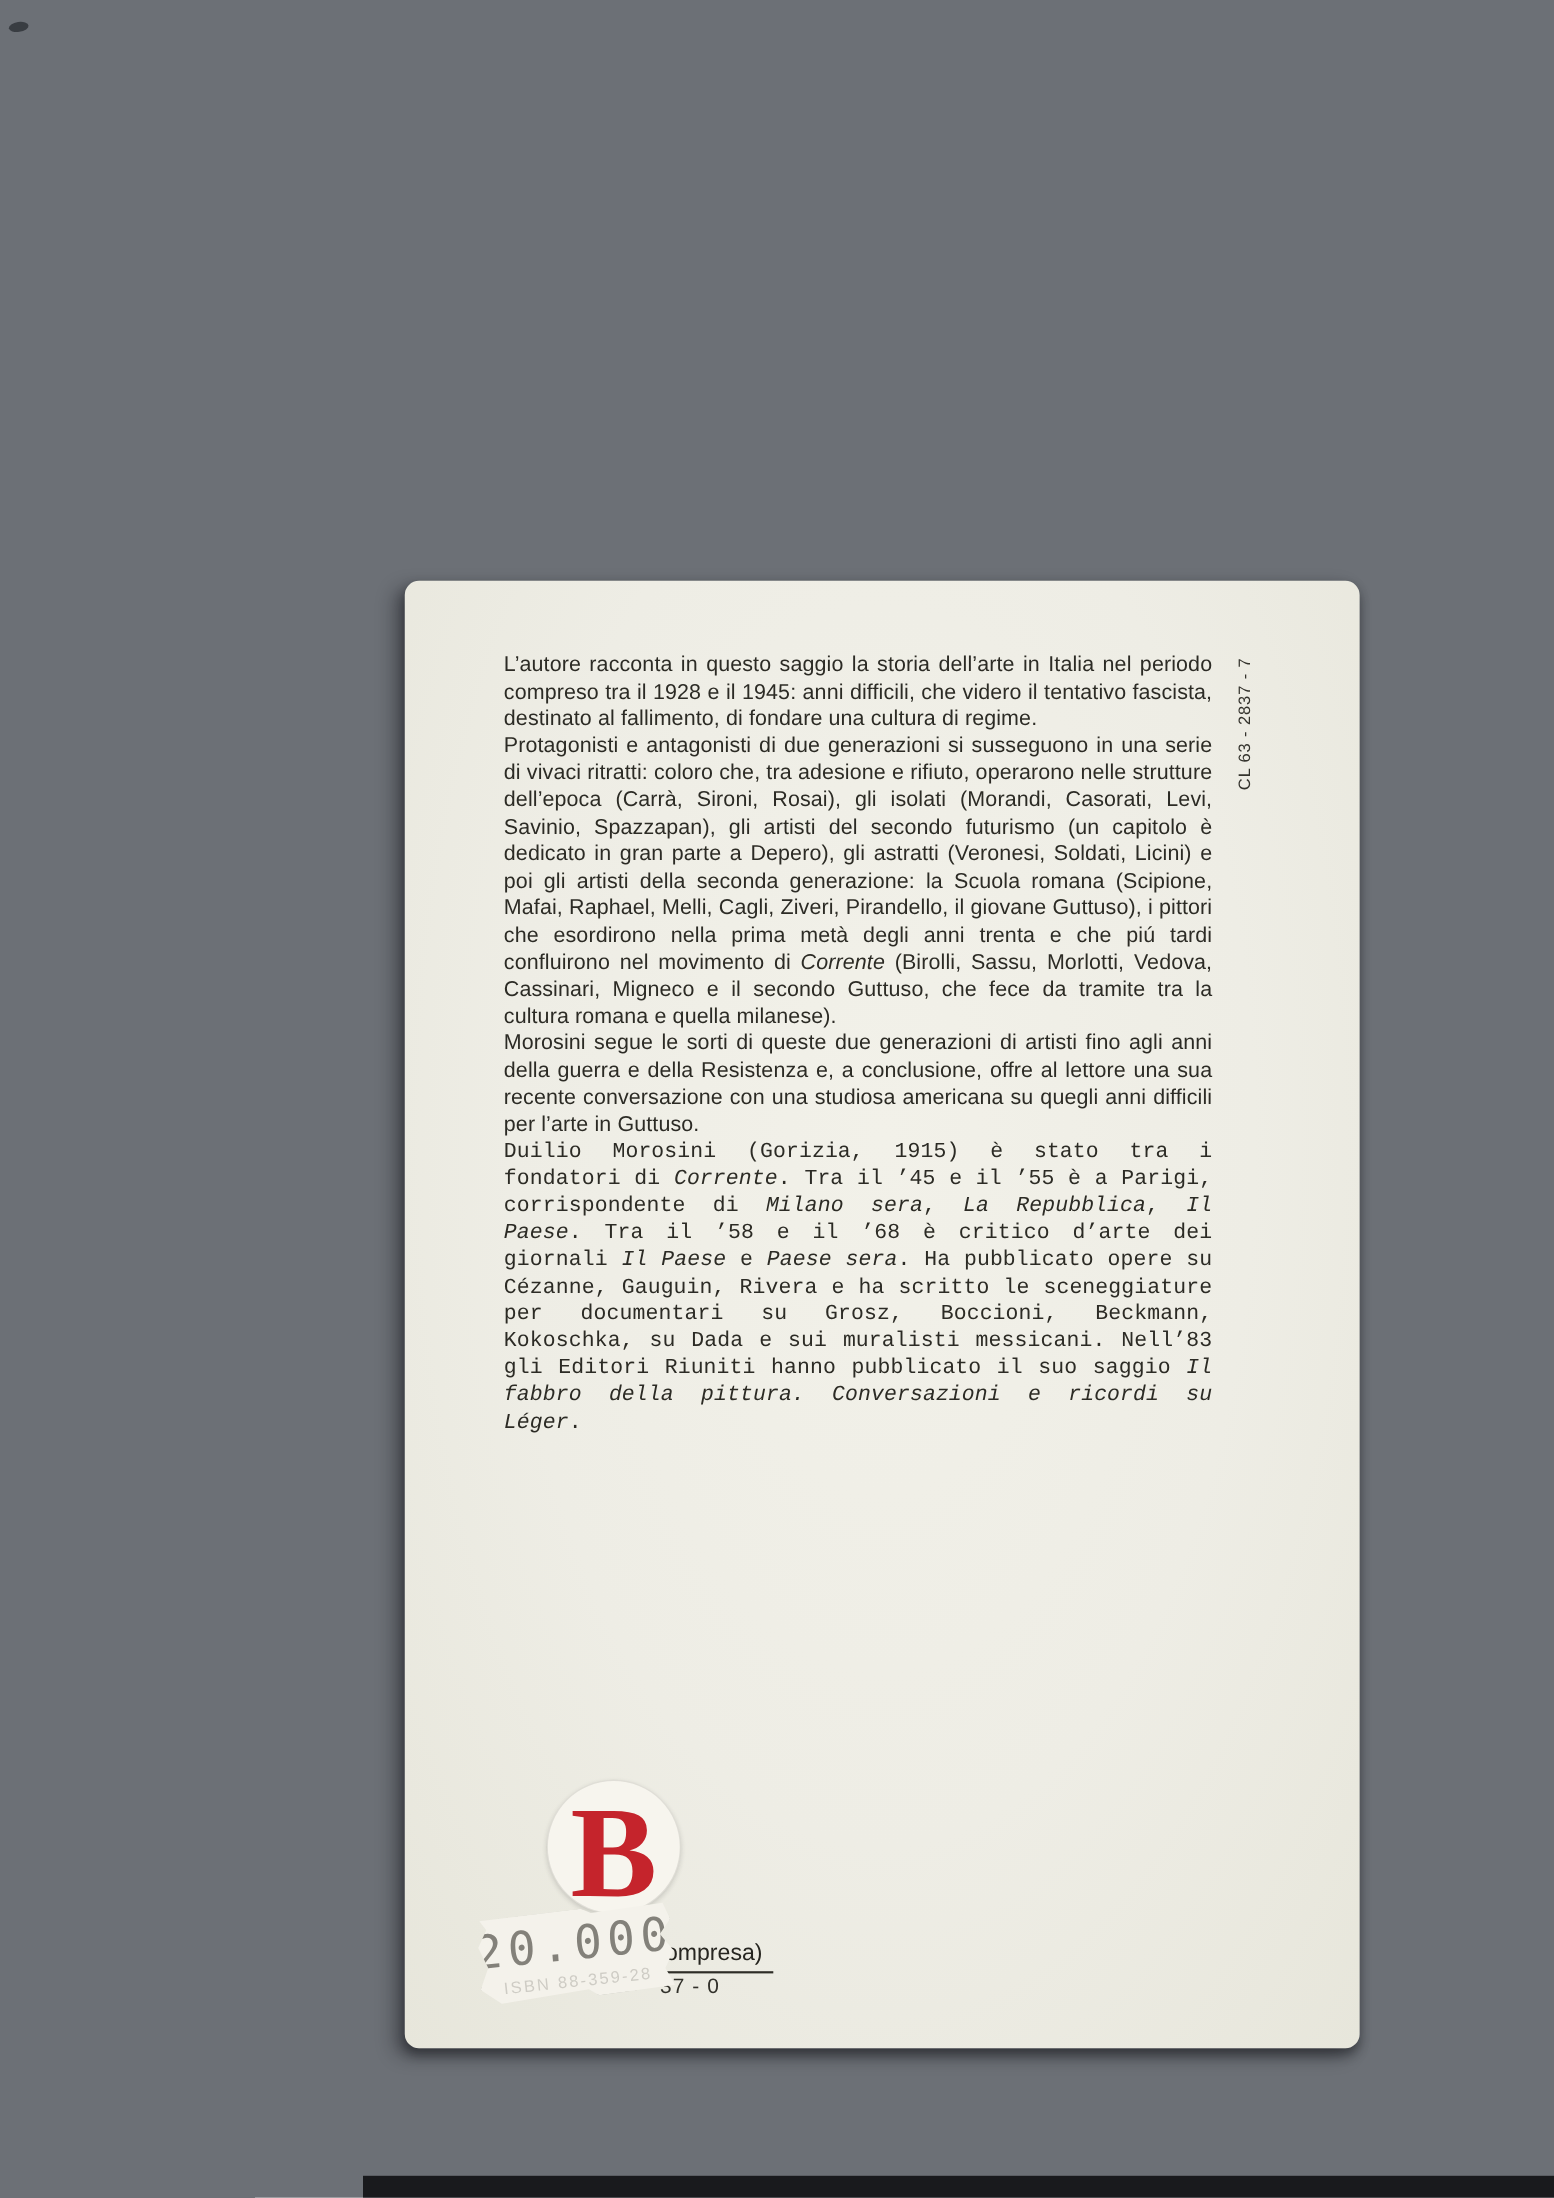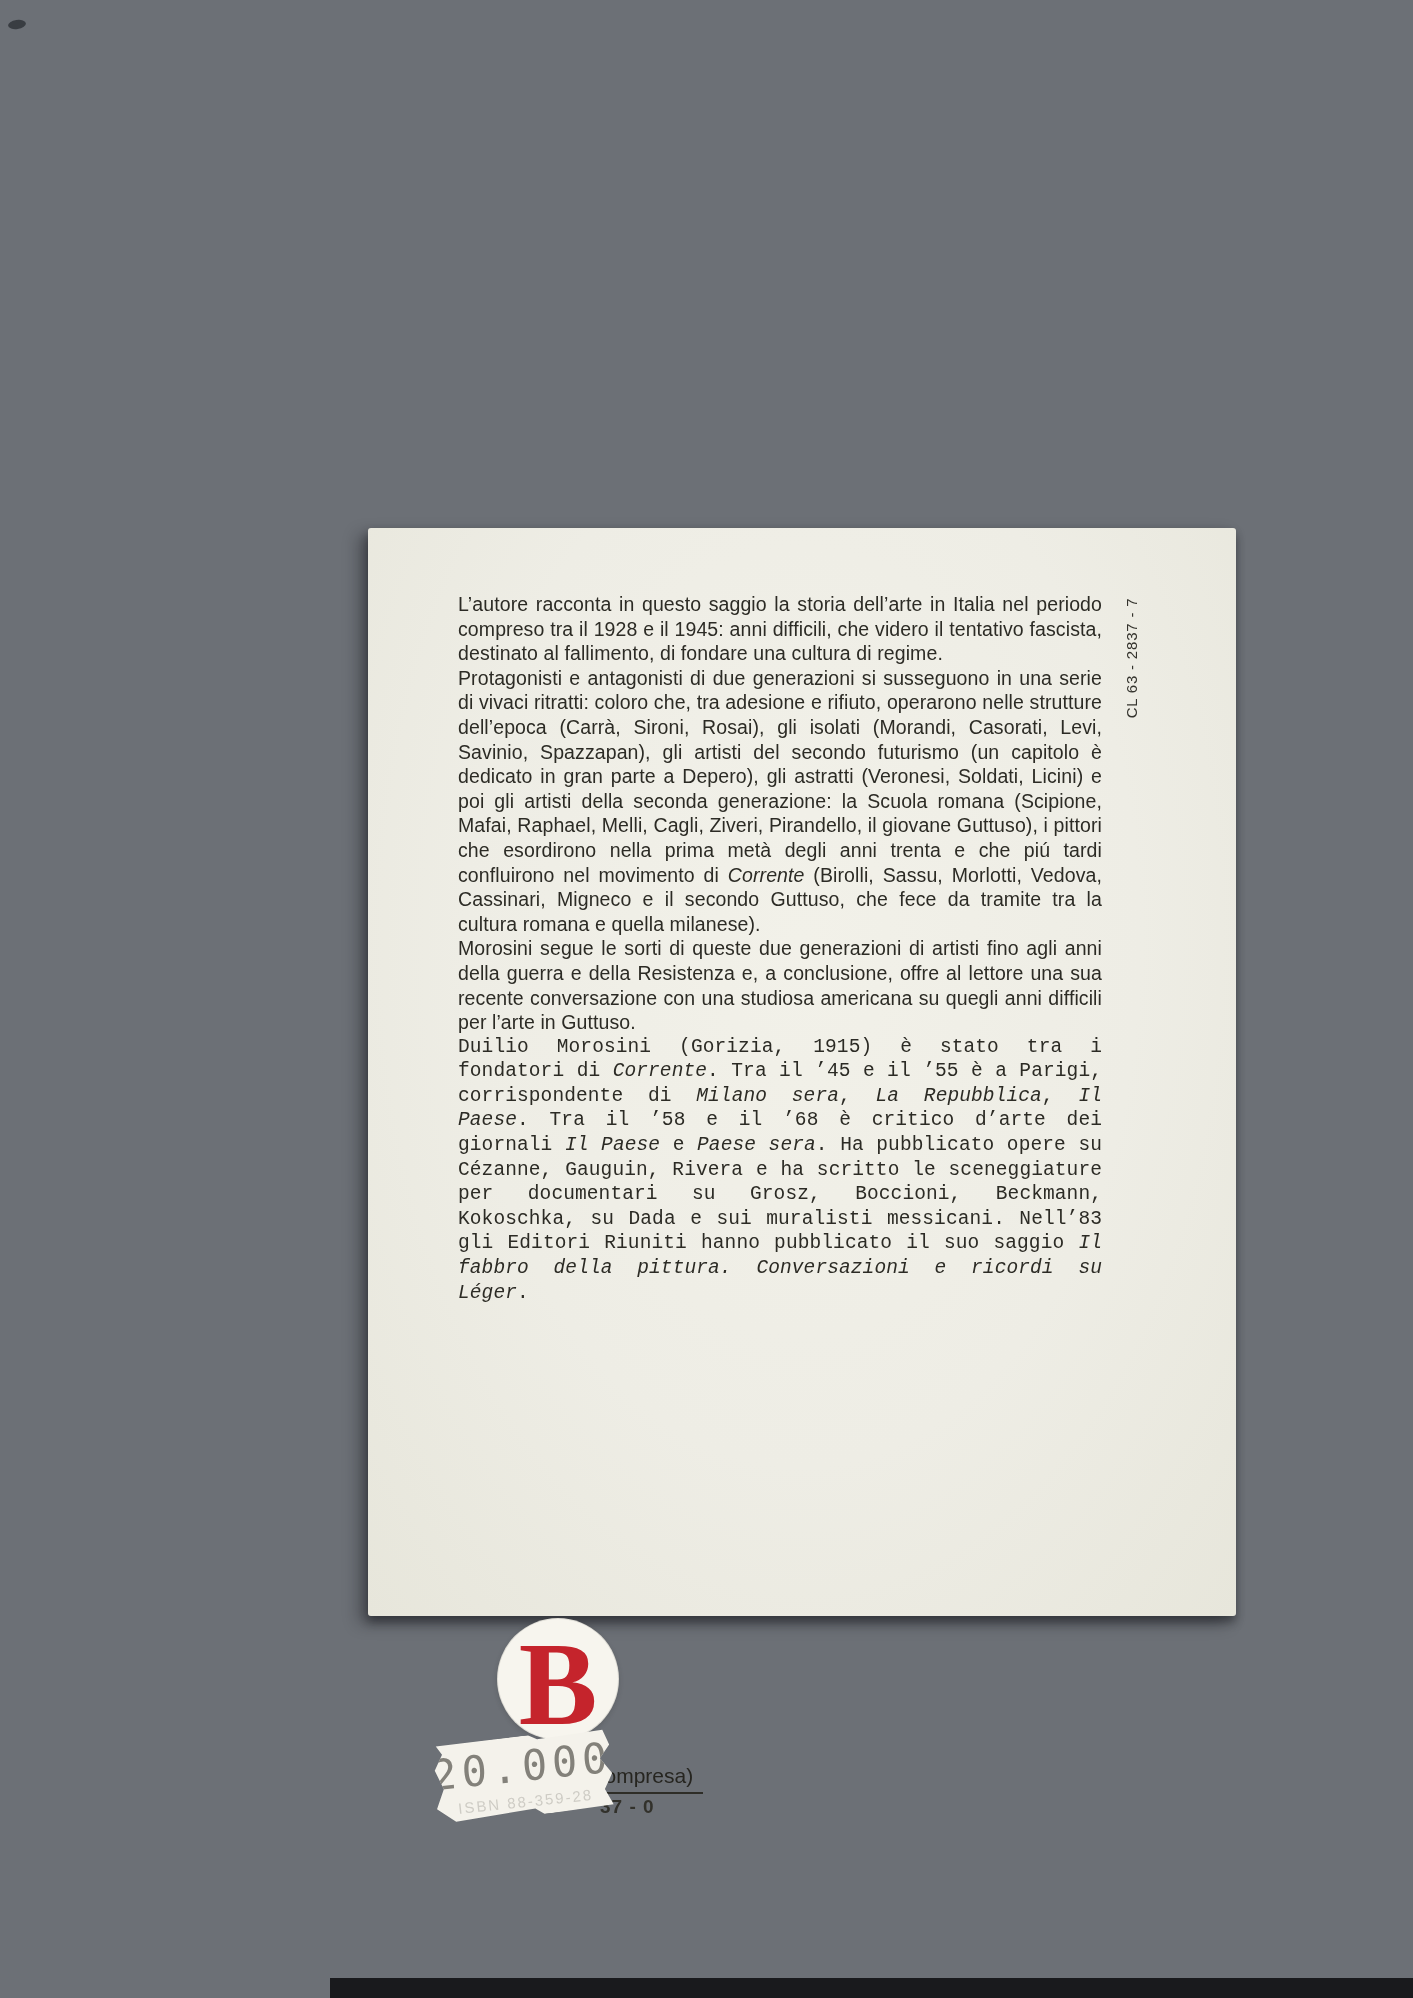--- a/index.html
+++ b/index.html
@@ -1,23 +1,23 @@
 <!DOCTYPE html>
 <html style="--background: #6c7076; --paper: #eeede5; --text: #2c2b25; --logo_red: #c5242c; --sticker_ink: #73716a;"><head>
 <meta charset="utf-8">
 <style>
   html,body{margin:0;padding:0;}
   body{width:1413px;height:1998px;overflow:hidden;font-family:"Liberation Sans",sans-serif;}
   .scene{position:relative;width:1413px;height:1998px;background:var(--background,#6c7076);}
   .corner-speck{position:absolute;left:8px;top:20px;width:18px;height:9px;background:#30343a;border-radius:50%;transform:rotate(-8deg);opacity:.85;}
   .bottom-strip{position:absolute;left:330px;top:1978px;width:1083px;height:20px;background:#191a1d;}
-  .book{position:absolute;left:368px;top:528px;width:868px;height:1088px;
+  .book{position:absolute;left:368px;top:528px;width:868px;height:1334px;
         background:radial-gradient(ellipse at 50% 38%, #f2f1e9 0%, var(--paper,#eeede5) 55%, #e7e6db 100%);
         box-shadow:-9px 7px 16px rgba(20,22,26,.38), 0 6px 10px rgba(20,22,26,.45);
-        border-radius:3px;}
+        border-radius:13px;}
   .blurb{position:absolute;left:90px;top:64px;width:644px;color:var(--text,#2c2b25);
          font-size:19.5px;line-height:24.6px;text-align:justify;letter-spacing:.1px;}
   .blurb p{margin:0;}
   .bio{margin-top:25px;font-family:Liberation Mono, monospace;}
   .spine-code{position:absolute;left:666px;top:119px;width:200px;height:22px;
               transform:rotate(-90deg);transform-origin:center;text-align:center;
               font-size:15px;letter-spacing:.8px;color:#34332d;white-space:nowrap;}
   .logo-circle{position:absolute;left:129px;top:1090px;width:120px;height:120px;border-radius:50%;
                background:#f7f5ee;border:1px solid rgba(60,58,48,.12);
                box-shadow:0 2px 5px rgba(40,40,40,.18);display:flex;align-items:center;justify-content:center;}
@@ -28,21 +28,21 @@
                  clip-path:polygon(3% 2%,55% 0,60% 6%,97% 3%,100% 22%,94% 38%,100% 58%,95% 77%,99% 97%,60% 100%,55% 92%,10% 98%,0 80%,5% 56%,1% 32%,6% 13%);
                  box-shadow:0 1px 3px rgba(40,40,40,.25);
                  display:flex;flex-direction:column;align-items:center;justify-content:center;}
   .price-value{font-family:"DejaVu Sans Mono",monospace;font-size:42px;letter-spacing:5px;
                color:var(--sticker_ink,#73716a);opacity:.88;transform:skewX(-2deg);}
   .ghost-text{font-family:"Liberation Sans",sans-serif;font-size:15px;letter-spacing:2px;
               color:#6e6c64;opacity:.28;margin-top:2px;}
   .iva-line{position:absolute;left:182px;top:1236px;z-index:2;font-size:21px;color:#262520;white-space:nowrap;}
   .iva-faint{color:#c3c1b6;}
   .iva-visible{border-bottom:2px solid #2e2d27;padding-bottom:5px;padding-right:10px;}
-  .isbn-frag{position:absolute;left:232px;top:1268px;z-index:1;font-size:19px;color:#32312b;letter-spacing:1px;font-weight:bold;}
+  .isbn-frag{position:absolute;left:232px;top:1268px;z-index:1;font-size:19px;color:#32312b;letter-spacing:1px;}
 </style>
 </head>
 <body>
 
 <div class="scene">
 
   <div class="corner-speck"></div>
 
   <div class="book">
 

